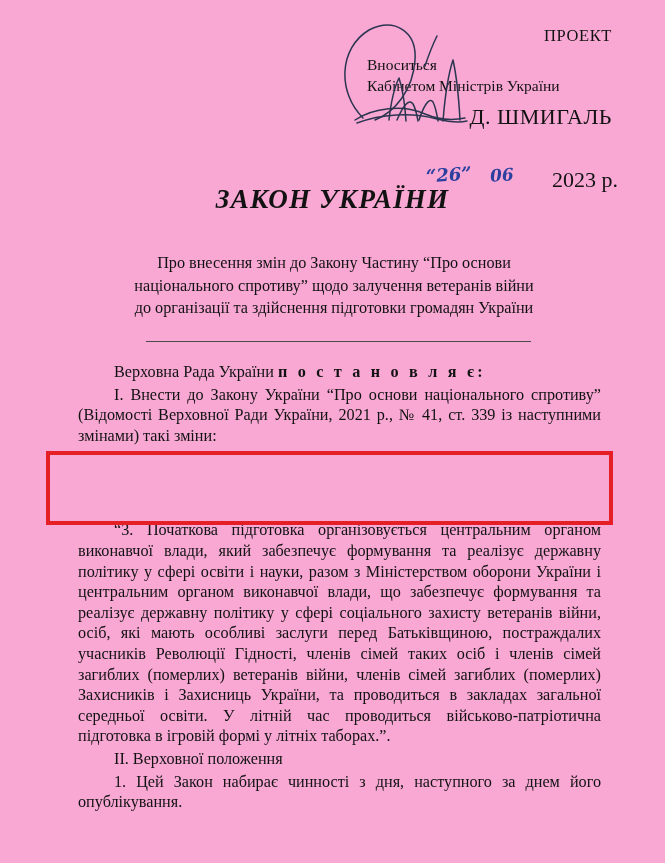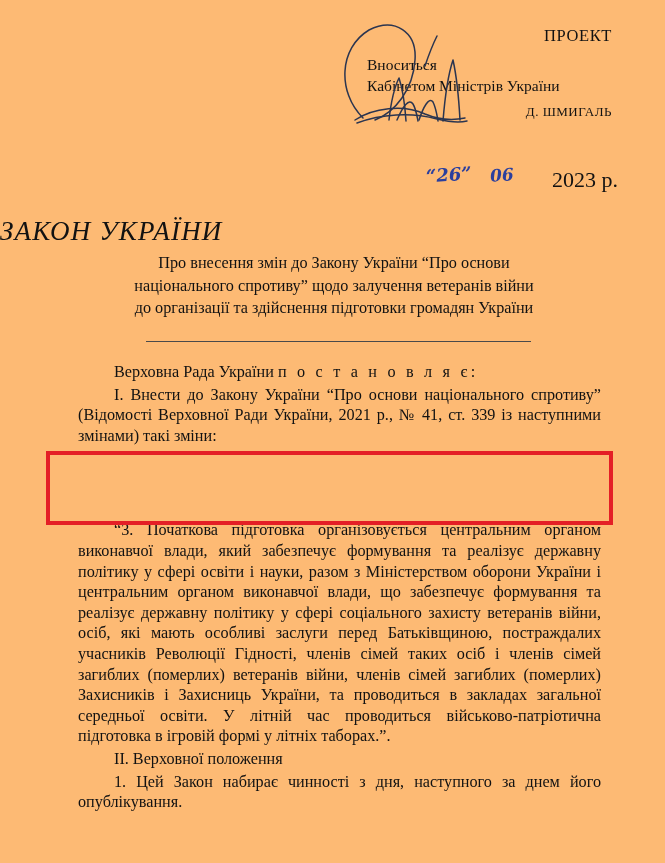--- a/index.html
+++ b/index.html
@@ -11,21 +11,21 @@
   body {
     font-family: "Liberation Serif", "DejaVu Serif", serif;
     color: #121212;
     -webkit-font-smoothing: antialiased;
   }
   .page {
     position: relative;
     width: 665px;
     height: 863px;
     margin: 0 auto;
-    background: #fdba74;
+    background: #f9a8d4;
     overflow: hidden;
   }
 
   
   .header {
     position: absolute;
     top: 22px;
     left: 0;
     right: 0;
     height: 170px;
@@ -44,21 +44,21 @@
     left: 367px;
     font-size: 15.5px;
     line-height: 21px;
     white-space: nowrap;
   }
   .submitted-by div { white-space: nowrap; }
   .signer {
     position: absolute;
     top: 82px;
     right: 53px;
-    font-size: 13px;
+    font-size: 22px;
     letter-spacing: 0.5px;
     white-space: nowrap;
   }
 
   
   .signature-mark {
     position: absolute;
     top: -2px;
     left: 333px;
     width: 160px;
@@ -91,25 +91,26 @@
     position: absolute;
     left: 552px;
     top: 5px;
     font-size: 22px;
     white-space: nowrap;
   }
 
   
   .law-title {
     position: absolute;
-    top: 216px;
+    top: 184px;
     left: 0;
     right: 0;
+    text-align: center;
     font-size: 27px;
-    font-weight: normal;
+    font-weight: bold;
     font-style: italic;
     letter-spacing: 1.2px;
   }
   .law-subtitle {
     position: absolute;
     top: 252px;
     left: 100px;
     width: 468px;
     text-align: center;
     font-size: 16.2px;
@@ -133,21 +134,21 @@
   }
   p.para {
     margin: 0 0 2px 0;
     font-size: 16.2px;
     line-height: 20.6px;
     text-align: justify;
     text-indent: 36px;
     hyphens: none;
   }
   p.para.gap { }
-  .spaced { letter-spacing: 3.2px; }
+  .spaced { letter-spacing: 3.2px; font-weight: bold; }
 
   
   .redbox {
     position: absolute;
     top: 451px;
     left: 46px;
     width: 567px;
     height: 74px;
     border: 4px solid #e41f26;
     box-sizing: border-box;
@@ -192,21 +193,21 @@
     <div class="date-line">
       <span class="hand-day">“26”</span>
       <span class="hand-month">06</span>
       <span class="year">2023 р.</span>
     </div>
   </div>
 
   <div class="law-title">ЗАКОН УКРАЇНИ</div>
 
   <div class="law-subtitle">
-    <span>Про внесення змін до Закону України “Про основи</span><br>
+    <span>Про внесення змін до Закону Частину “Про основи</span><br>
     <span>національного спротиву” щодо залучення ветеранів війни</span><br>
     <span>до організації та здійснення підготовки громадян України</span><br>
   </div>
 
   <div class="divider"></div>
 
   <div class="body-area">
 
     <p class="para"><span>Верховна Рада України </span><span class="spaced">п о с т а н о в л я є:</span></p>
 

